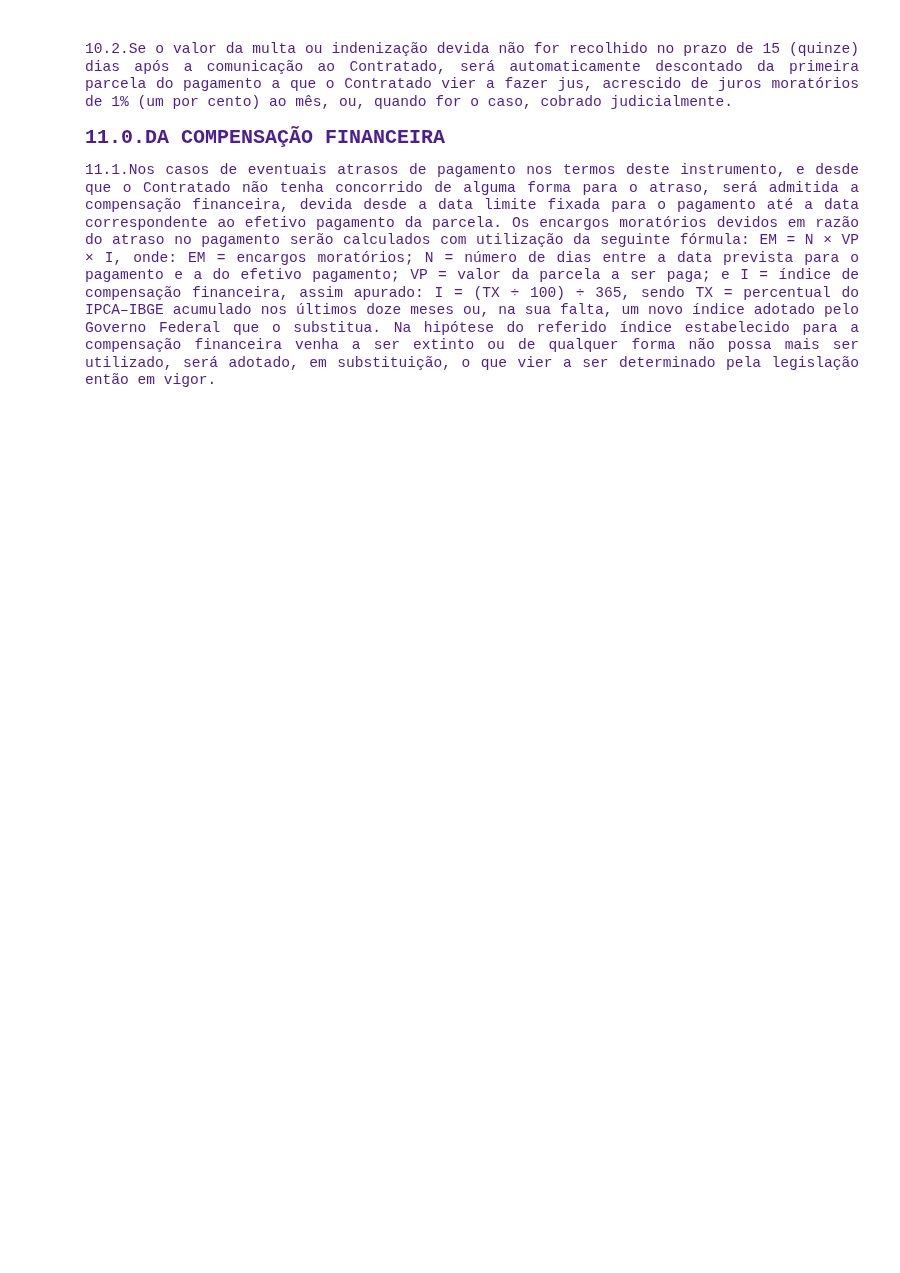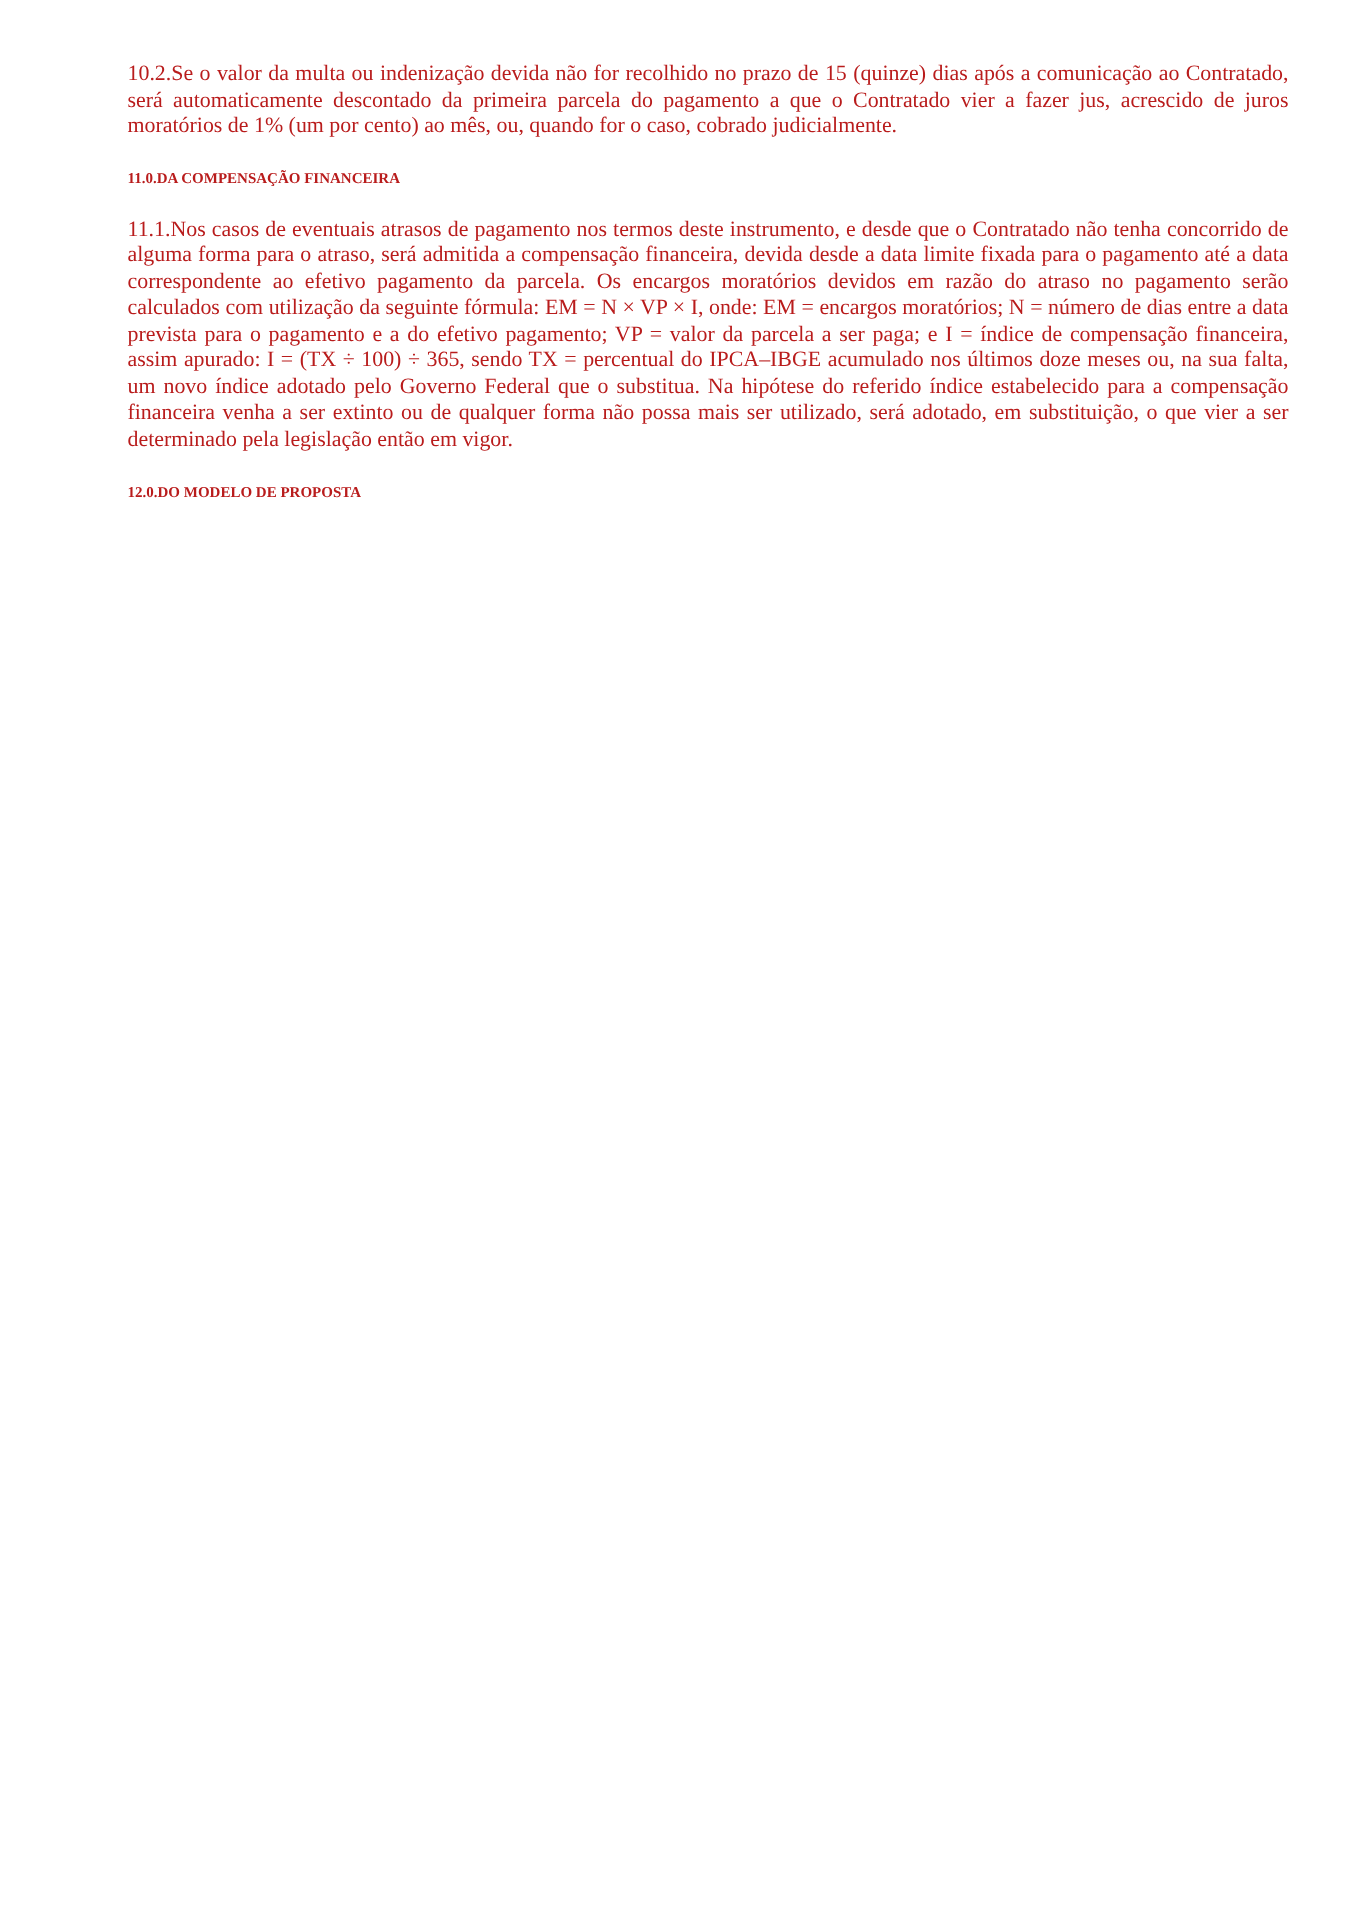--- a/index.html
+++ b/index.html
@@ -12,32 +12,32 @@
     width: 900px;
     height: 1273px;
     background: #ffffff;
     overflow: hidden;
   }
   .content {
     position: absolute;
     left: 85px;
     top: 41px;
     width: 774px;
-    font-family: Liberation Serif, serif;
+    font-family: Liberation Mono, monospace;
     font-size: 14.6px;
     line-height: 17.5px;
-    color: #b91c1c;
+    color: #4c1d95;
   }
   .para {
     text-align: justify;
     margin: 0 0 17.5px 0;
   }
   .heading {
     font-weight: bold;
-    font-size: 10px;
+    font-size: 20px;
     line-height: 17.5px;
     margin: 0;
   }
   .clause-after-heading {
     margin-top: 16px;
   }
   .signature-block {
     margin-top: 66px;
   }
   .sig-line {
@@ -58,18 +58,17 @@
 
 <div class="page">
   <div class="content">
 
     <p class="para">10.2.Se o valor da multa ou indenização devida não for recolhido no prazo de 15 (quinze) dias após a comunicação ao Contratado, será automaticamente descontado da primeira parcela do pagamento a que o Contratado vier a fazer jus, acrescido de juros moratórios de 1% (um por cento) ao mês, ou, quando for o caso, cobrado judicialmente.</p>
 
     <h2 class="heading">11.0.DA COMPENSAÇÃO FINANCEIRA</h2>
 
     <p class="para clause-after-heading">11.1.Nos casos de eventuais atrasos de pagamento nos termos deste instrumento, e desde que o Contratado não tenha concorrido de alguma forma para o atraso, será admitida a compensação financeira, devida desde a data limite fixada para o pagamento até a data correspondente ao efetivo pagamento da parcela. Os encargos moratórios devidos em razão do atraso no pagamento serão calculados com utilização da seguinte fórmula: EM = N × VP × I, onde: EM = encargos moratórios; N = número de dias entre a data prevista para o pagamento e a do efetivo pagamento; VP = valor da parcela a ser paga; e I = índice de compensação financeira, assim apurado: I = (TX ÷ 100) ÷ 365, sendo TX = percentual do IPCA–IBGE acumulado nos últimos doze meses ou, na sua falta, um novo índice adotado pelo Governo Federal que o substitua. Na hipótese do referido índice estabelecido para a compensação financeira venha a ser extinto ou de qualquer forma não possa mais ser utilizado, será adotado, em substituição, o que vier a ser determinado pela legislação então em vigor.</p>
 
-    <h2 class="heading">12.0.DO MODELO DE PROPOSTA</h2>
 
 
 
   </div>
 </div>
 
 </body></html>

